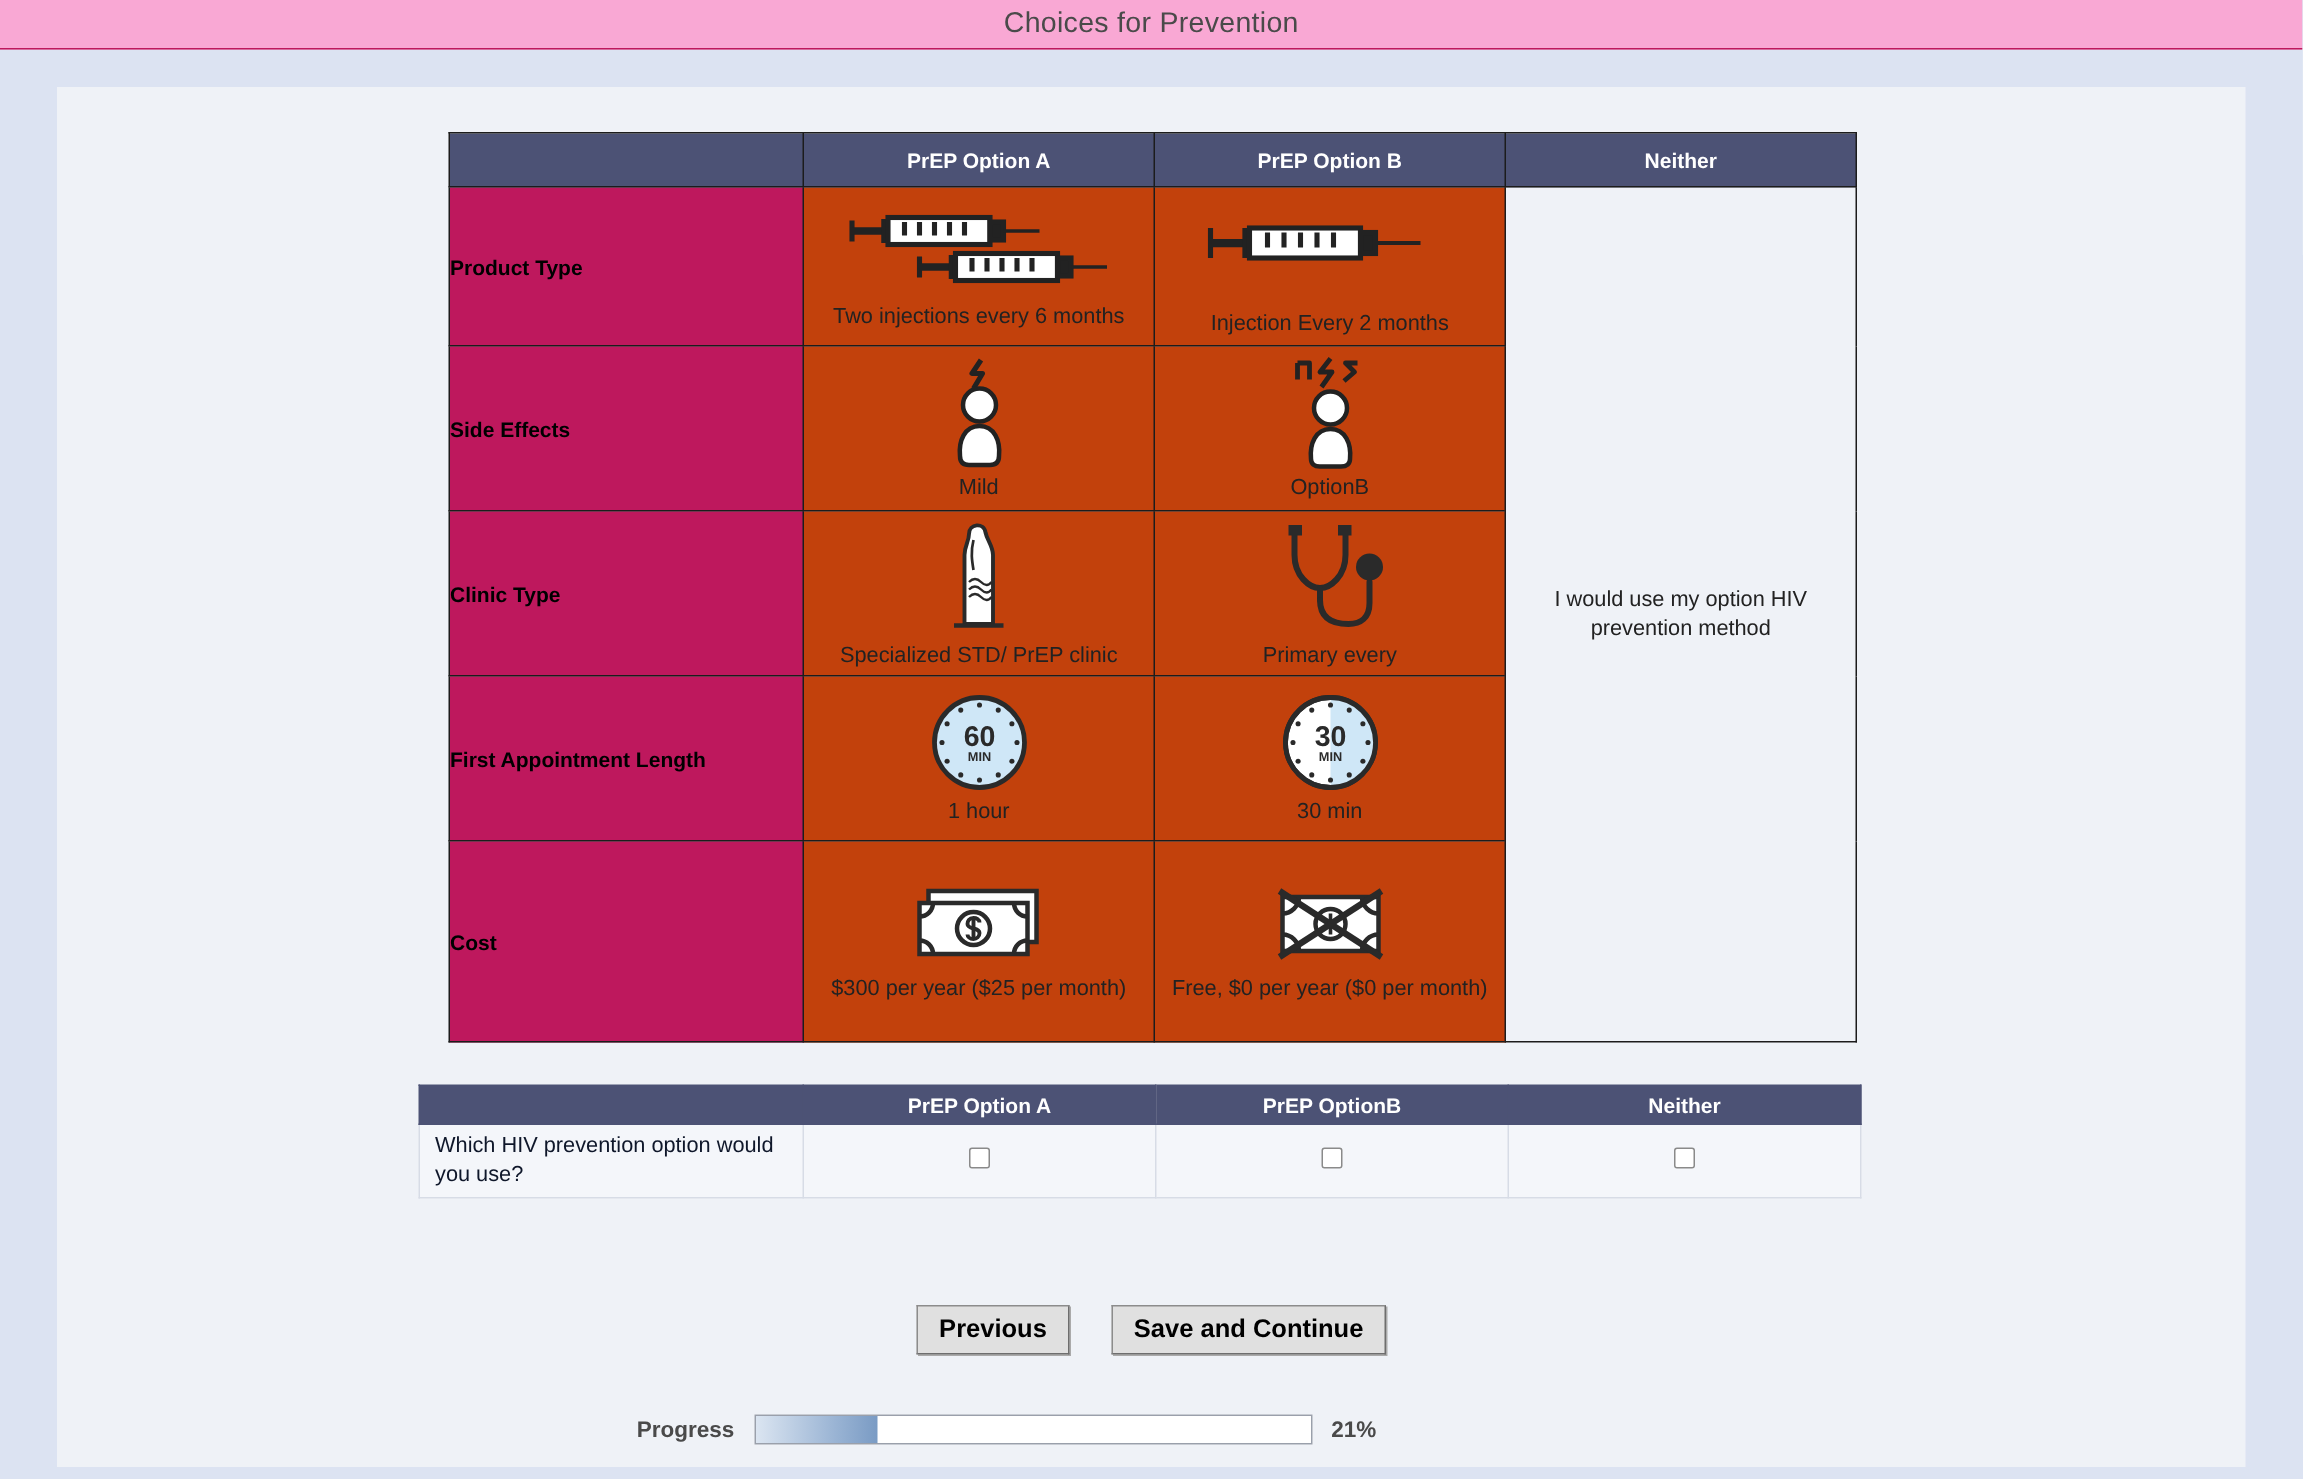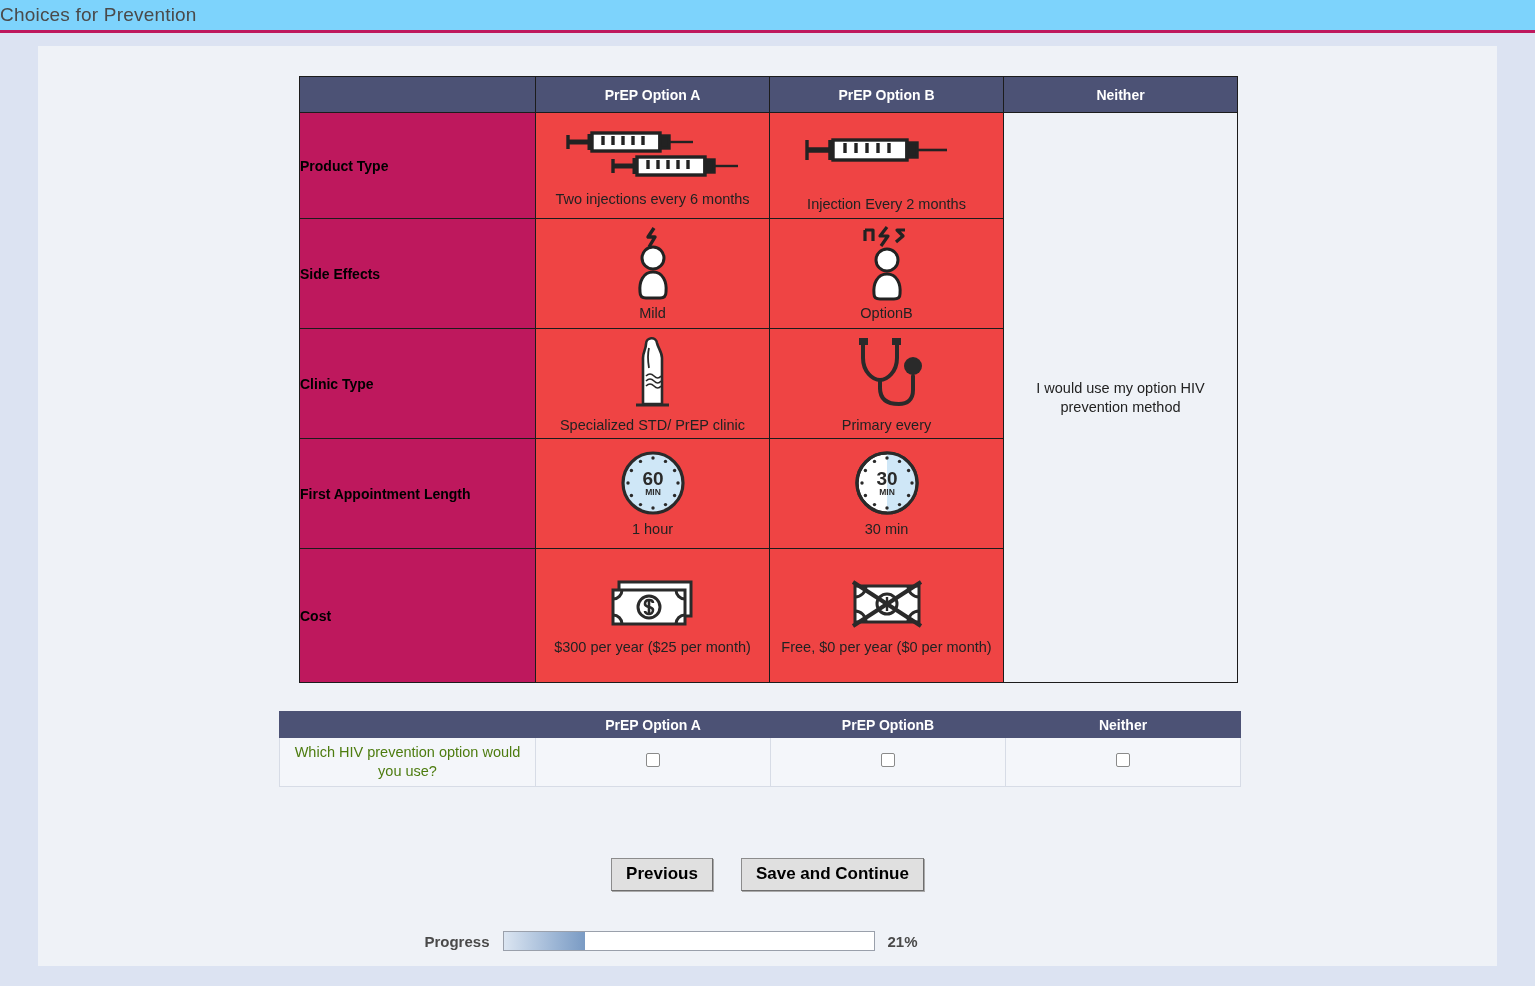--- a/index.html
+++ b/index.html
@@ -8,35 +8,36 @@
     width: 1535px; height: 986px;
     background: #dce3f2;
     font-family: "Liberation Sans", sans-serif;
     overflow: hidden;
   }
 
   
   .titlebar {
     width: 100%;
     height: 33px;
-    background: #7dd3fc;
+    background: #f9a8d4;
     display: flex;
     align-items: center;
-    border-bottom: 3px solid #be185d;
+    justify-content: center;
+    border-bottom: 1px solid #be185d;
   }
   .titlebar .title {
     font-size: 19px;
     color: #4a4a4a;
     letter-spacing: .2px;
   }
 
   
   .card {
     position: absolute;
-    left: 38px; top: 46px;
+    left: 38px; top: 58px;
     width: 1459px; height: 920px;
     background: #eff2f7;
   }
 
   
   .matrix-wrap { position: absolute; left: 261px; top: 30px; }
   table.matrix {
     border-collapse: collapse;
     table-layout: fixed;
     background: #eff2f7;
@@ -59,21 +60,21 @@
 
   td.attr-label {
     background: #be185d;
     color: #000000;
     font-size: 14px;
     font-weight: bold;
     padding-left: 6px;
     vertical-align: middle;
   }
   td.opt-cell {
-    background: #ef4444;
+    background: #c2410c;
     vertical-align: middle;
     text-align: center;
     padding: 4px 4px 6px;
   }
   td.neither-cell {
     background: #eff2f7;
     text-align: center;
     vertical-align: middle;
     font-size: 14.5px;
     color: #222;
@@ -127,25 +128,24 @@
   }
   table.choice td {
     border: 1px solid #d7dce6;
     background: #f4f6fa;
     height: 49px;
   }
   .ch-col-q { width: 256px; }
   .ch-col-o { width: 235px; }
   td.choice-question {
     font-size: 14.5px;
-    color: #4d7c0f;
+    color: #0f172a;
     padding: 0 10px;
     line-height: 1.3;
     vertical-align: middle;
-    text-align: center;
   }
   td.choice-cell { text-align: center; vertical-align: middle; }
   .cbox {
     width: 14px; height: 14px;
     border: 1px solid #8a8a8a;
     background: #fff;
     border-radius: 2px;
     display: inline-block;
     box-shadow: inset 0 0 0 1px #fff;
     cursor: pointer;

